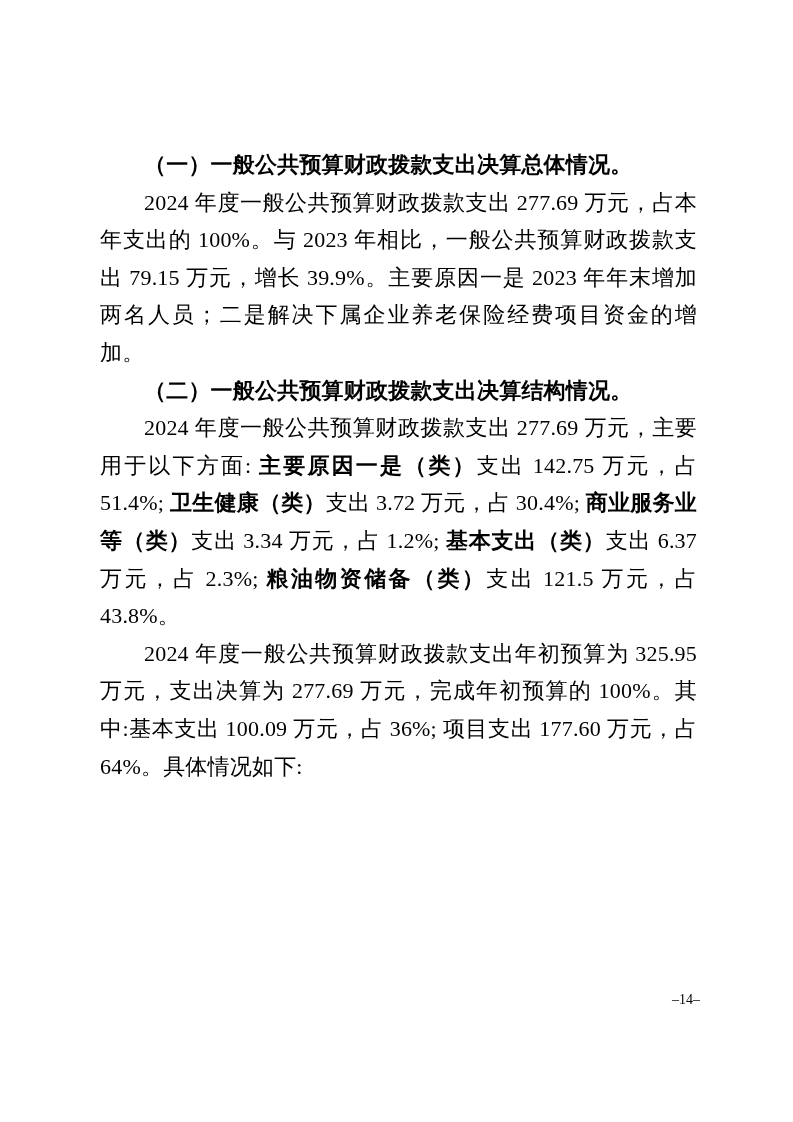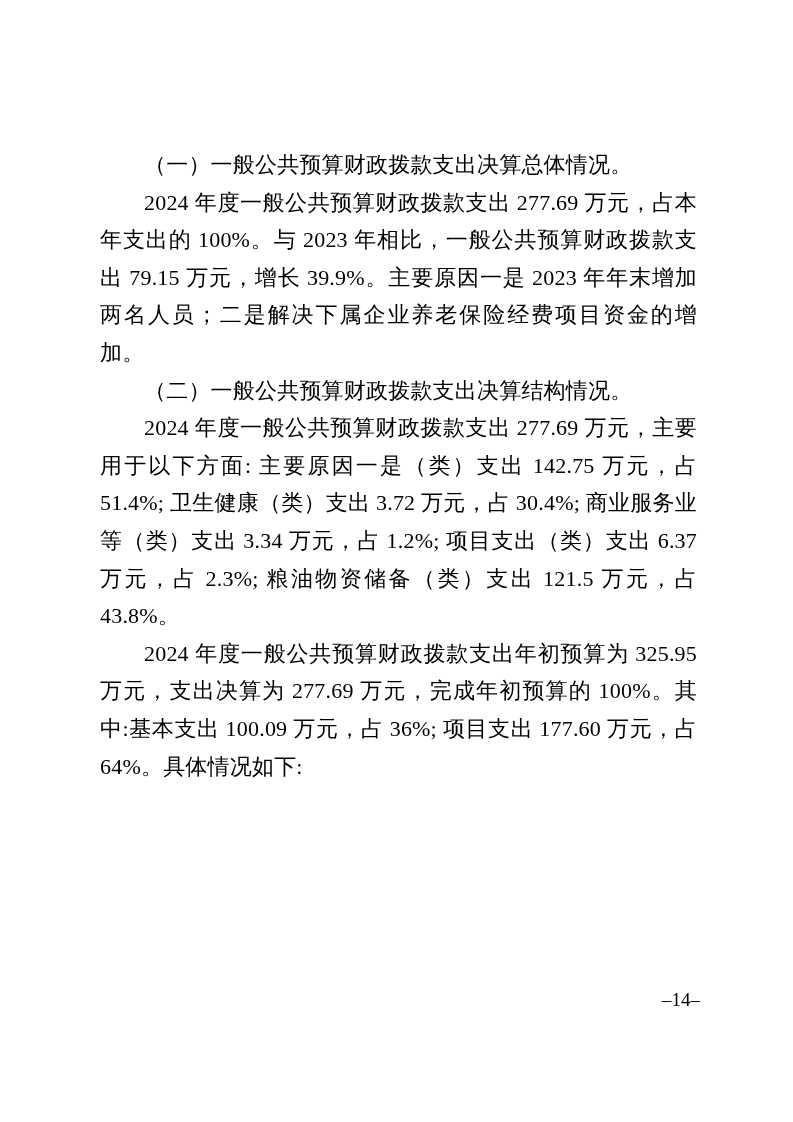--- a/index.html
+++ b/index.html
@@ -28,38 +28,38 @@
   }
   .doc p {
     margin: 0;
     padding: 0;
     text-indent: 2em;
   }
   .heading {
     font-weight: 700;
   }
   .doc b {
-    font-weight: 400;
+    font-weight: 700;
   }
   .page-number {
     position: absolute;
     top: 988px;
     left: 0;
     width: 700px;
     text-align: right;
-    font-size: 19px;
+    font-size: 14px;
     line-height: 24px;
     font-family: "Liberation Serif", "DejaVu Serif", serif;
   }
 </style>
 </head>
 <body>
 
 <div class="page">
   <main class="doc" id="doc">
       <p class="heading"><b>（一）一般公共预算财政拨款支出决算总体情况。</b></p>
       <p class="para"><span>2024 年度一般公共预算财政拨款支出 277.69 万元，占本年支出的 100%。与 2023 年相比，一般公共预算财政拨款支出 79.15 万元，增长 39.9%。主要原因一是 2023 年年末增加两名人员；二是解决下属企业养老保险经费项目资金的增加。</span></p>
       <p class="heading"><b>（二）一般公共预算财政拨款支出决算结构情况。</b></p>
-      <p class="para"><span>2024 年度一般公共预算财政拨款支出 277.69 万元，主要用于以下方面: </span><b>主要原因一是（类）</b><span>支出 142.75 万元，占 51.4%; </span><b>卫生健康（类）</b><span>支出 3.72 万元，占 30.4%; </span><b>商业服务业等（类）</b><span>支出 3.34 万元，占 1.2%; </span><b>项目支出（类）</b><span>支出 6.37 万元，占 2.3%; </span><b>粮油物资储备（类）</b><span>支出 121.5 万元，占 43.8%。</span></p>
+      <p class="para"><span>2024 年度一般公共预算财政拨款支出 277.69 万元，主要用于以下方面: </span><b>主要原因一是（类）</b><span>支出 142.75 万元，占 51.4%; </span><b>卫生健康（类）</b><span>支出 3.72 万元，占 30.4%; </span><b>商业服务业等（类）</b><span>支出 3.34 万元，占 1.2%; </span><b>基本支出（类）</b><span>支出 6.37 万元，占 2.3%; </span><b>粮油物资储备（类）</b><span>支出 121.5 万元，占 43.8%。</span></p>
       <p class="para"><span>2024 年度一般公共预算财政拨款支出年初预算为 325.95 万元，支出决算为 277.69 万元，完成年初预算的 100%。其中:基本支出 100.09 万元，占 36%; 项目支出 177.60 万元，占 64%。具体情况如下:</span></p>
     </main>
   <div class="page-number">–14–</div>
 </div>
 
 </body></html>

